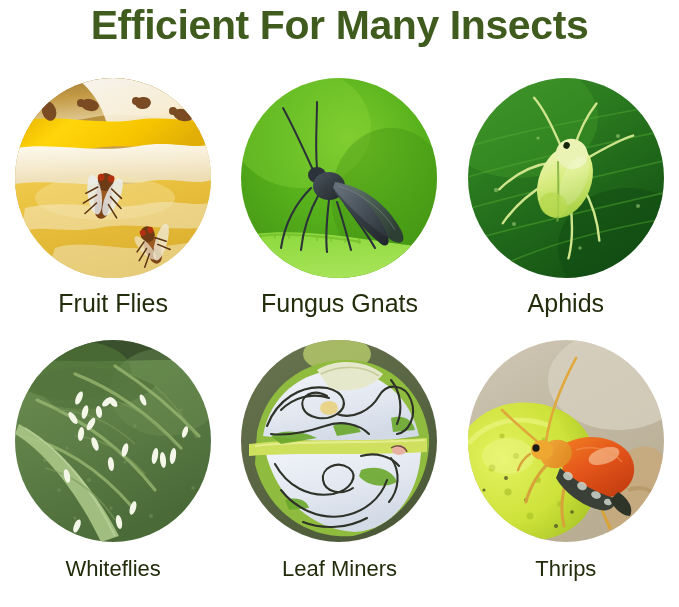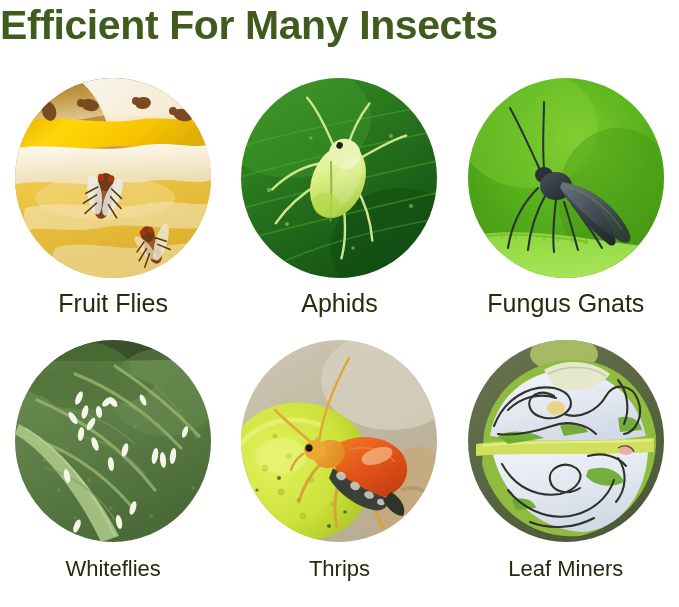--- a/index.html
+++ b/index.html
@@ -12,21 +12,21 @@
     height: 607px;
     position: relative;
     overflow: hidden;
     font-family: "Liberation Sans", sans-serif;
   }
   #page-title {
     position: absolute;
     top: 2px;
     left: 0;
     width: 679px;
-    text-align: left;
+    text-align: center;
     font-size: 41px;
     font-weight: bold;
     color: #3f5b1d;
     letter-spacing: -0.4px;
     line-height: 46px;
     white-space: nowrap;
   }
   .grid {
     position: absolute;
     top: 78px;
@@ -161,78 +161,20 @@
           </g>
         </svg>
       </div>
       <div class="caption">Fruit Flies</div>
     </div>
 
     <div class="cell">
       <div class="thumb">
         <svg viewBox="0 0 196 200" preserveAspectRatio="none" aria-hidden="true">
           <defs>
-            <linearGradient id="apBg" x1="0" y1="0" x2="0.6" y2="1">
-              <stop offset="0" stop-color="#3c8f28"></stop>
-              <stop offset="0.4" stop-color="#2a7a1f"></stop>
-              <stop offset="1" stop-color="#155214"></stop>
-            </linearGradient>
-            <linearGradient id="apBody" x1="0.2" y1="0" x2="0.8" y2="1">
-              <stop offset="0" stop-color="#f2f7c2"></stop>
-              <stop offset="0.45" stop-color="#d8ec7e"></stop>
-              <stop offset="1" stop-color="#9fcc3c"></stop>
-            </linearGradient>
-          </defs>
-          <rect x="0" y="0" width="196" height="200" fill="url(#apBg)"></rect>
-          <ellipse cx="50" cy="40" rx="80" ry="60" fill="#48a32c" opacity="0.35"></ellipse>
-          <ellipse cx="160" cy="170" rx="70" ry="60" fill="#0f4a12" opacity="0.5"></ellipse>
-          <g stroke="#55ad33" stroke-width="1.6" opacity="0.45" fill="none">
-            <path d="M-4 70 C40 56 100 44 200 26"></path>
-            <path d="M-4 100 C44 86 104 72 200 52"></path>
-            <path d="M-4 132 C44 118 104 104 200 82"></path>
-            <path d="M-4 164 C44 150 104 136 200 114"></path>
-            <path d="M10 200 C50 176 110 156 200 140"></path>
-          </g>
-          <g fill="#b8e08a" opacity="0.5">
-            <circle cx="28" cy="112" r="2.2"></circle>
-              <circle cx="46" cy="146" r="2"></circle>
-            <circle cx="150" cy="58" r="2"></circle>
-              <circle cx="112" cy="170" r="1.8"></circle>
-            <circle cx="70" cy="60" r="1.6"></circle>
-              <circle cx="170" cy="128" r="2"></circle>
-          </g>
-
-          <g transform="translate(100,96) rotate(22)">
-
-            <g stroke="#cfe58c" stroke-width="2.4" fill="none" stroke-linecap="round">
-              <path d="M-16 -22 C-34 -40 -48 -52 -60 -58"></path>
-              <path d="M-4 -26 C-6 -48 -4 -62 0 -76"></path>
-              <path d="M12 -22 C26 -40 36 -52 46 -60"></path>
-              <path d="M-20 -4 C-38 6 -50 22 -58 40"></path>
-              <path d="M-16 16 C-30 34 -38 52 -42 70"></path>
-              <path d="M18 6 C34 18 46 34 54 50"></path>
-              <path d="M14 28 C24 46 30 62 32 78"></path>
-            </g>
-
-            <ellipse cx="0" cy="8" rx="26" ry="38" fill="url(#apBody)"></ellipse>
-            <ellipse cx="-4" cy="-20" rx="16" ry="15" fill="#eaf3b4"></ellipse>
-            <ellipse cx="-12" cy="-26" rx="3.2" ry="3.4" fill="#16240a"></ellipse>
-            <path d="M-14 -8 C-4 16 4 34 8 48" stroke="#7cae3a" stroke-width="2" fill="none" opacity="0.8"></path>
-            <ellipse cx="8" cy="4" rx="12" ry="26" fill="#ffffff" opacity="0.16"></ellipse>
-            <ellipse cx="-2" cy="34" rx="14" ry="12" fill="#b7d94e" opacity="0.7"></ellipse>
-          </g>
-        </svg>
-      </div>
-      <div class="caption">Aphids</div>
-    </div>
-
-    <div class="cell">
-      <div class="thumb">
-        <svg viewBox="0 0 196 200" preserveAspectRatio="none" aria-hidden="true">
-          <defs>
             <radialGradient id="fgBg" cx="0.55" cy="0.3" r="0.85">
               <stop offset="0" stop-color="#7cc92c"></stop>
               <stop offset="0.45" stop-color="#57b11c"></stop>
               <stop offset="1" stop-color="#3f9112"></stop>
             </radialGradient>
             <linearGradient id="fgLeaf" x1="0" y1="0" x2="0.3" y2="1">
               <stop offset="0" stop-color="#8cd83c"></stop>
               <stop offset="1" stop-color="#a6e357"></stop>
             </linearGradient>
             <linearGradient id="fgBody" x1="0" y1="0" x2="1" y2="1">
@@ -279,20 +221,78 @@
             <ellipse cx="88" cy="108" rx="16" ry="14" fill="url(#fgBody)"></ellipse>
 
             <path d="M96 104 C118 112 136 132 146 156 C150 166 146 170 140 166 C122 152 104 128 94 114 Z" fill="url(#fgBody)"></path>
 
             <path d="M94 104 C122 108 146 126 160 152 C166 164 160 168 150 162 C124 146 104 124 92 110 Z" fill="url(#fgWing)" opacity="0.92"></path>
             <path d="M98 108 C122 116 142 132 154 152" stroke="#8a949c" stroke-width="1" fill="none" opacity="0.5"></path>
           </g>
         </svg>
       </div>
       <div class="caption">Fungus Gnats</div>
+    </div>
+
+    <div class="cell">
+      <div class="thumb">
+        <svg viewBox="0 0 196 200" preserveAspectRatio="none" aria-hidden="true">
+          <defs>
+            <linearGradient id="apBg" x1="0" y1="0" x2="0.6" y2="1">
+              <stop offset="0" stop-color="#3c8f28"></stop>
+              <stop offset="0.4" stop-color="#2a7a1f"></stop>
+              <stop offset="1" stop-color="#155214"></stop>
+            </linearGradient>
+            <linearGradient id="apBody" x1="0.2" y1="0" x2="0.8" y2="1">
+              <stop offset="0" stop-color="#f2f7c2"></stop>
+              <stop offset="0.45" stop-color="#d8ec7e"></stop>
+              <stop offset="1" stop-color="#9fcc3c"></stop>
+            </linearGradient>
+          </defs>
+          <rect x="0" y="0" width="196" height="200" fill="url(#apBg)"></rect>
+          <ellipse cx="50" cy="40" rx="80" ry="60" fill="#48a32c" opacity="0.35"></ellipse>
+          <ellipse cx="160" cy="170" rx="70" ry="60" fill="#0f4a12" opacity="0.5"></ellipse>
+          <g stroke="#55ad33" stroke-width="1.6" opacity="0.45" fill="none">
+            <path d="M-4 70 C40 56 100 44 200 26"></path>
+            <path d="M-4 100 C44 86 104 72 200 52"></path>
+            <path d="M-4 132 C44 118 104 104 200 82"></path>
+            <path d="M-4 164 C44 150 104 136 200 114"></path>
+            <path d="M10 200 C50 176 110 156 200 140"></path>
+          </g>
+          <g fill="#b8e08a" opacity="0.5">
+            <circle cx="28" cy="112" r="2.2"></circle>
+              <circle cx="46" cy="146" r="2"></circle>
+            <circle cx="150" cy="58" r="2"></circle>
+              <circle cx="112" cy="170" r="1.8"></circle>
+            <circle cx="70" cy="60" r="1.6"></circle>
+              <circle cx="170" cy="128" r="2"></circle>
+          </g>
+
+          <g transform="translate(100,96) rotate(22)">
+
+            <g stroke="#cfe58c" stroke-width="2.4" fill="none" stroke-linecap="round">
+              <path d="M-16 -22 C-34 -40 -48 -52 -60 -58"></path>
+              <path d="M-4 -26 C-6 -48 -4 -62 0 -76"></path>
+              <path d="M12 -22 C26 -40 36 -52 46 -60"></path>
+              <path d="M-20 -4 C-38 6 -50 22 -58 40"></path>
+              <path d="M-16 16 C-30 34 -38 52 -42 70"></path>
+              <path d="M18 6 C34 18 46 34 54 50"></path>
+              <path d="M14 28 C24 46 30 62 32 78"></path>
+            </g>
+
+            <ellipse cx="0" cy="8" rx="26" ry="38" fill="url(#apBody)"></ellipse>
+            <ellipse cx="-4" cy="-20" rx="16" ry="15" fill="#eaf3b4"></ellipse>
+            <ellipse cx="-12" cy="-26" rx="3.2" ry="3.4" fill="#16240a"></ellipse>
+            <path d="M-14 -8 C-4 16 4 34 8 48" stroke="#7cae3a" stroke-width="2" fill="none" opacity="0.8"></path>
+            <ellipse cx="8" cy="4" rx="12" ry="26" fill="#ffffff" opacity="0.16"></ellipse>
+            <ellipse cx="-2" cy="34" rx="14" ry="12" fill="#b7d94e" opacity="0.7"></ellipse>
+          </g>
+        </svg>
+      </div>
+      <div class="caption">Aphids</div>
     </div>
 
   </div>
 
   <div class="row row2">
 
     <div class="cell">
       <div class="thumb">
         <svg viewBox="0 0 196 202" preserveAspectRatio="none" aria-hidden="true">
           <defs>
@@ -366,20 +366,77 @@
           </g>
         </svg>
       </div>
       <div class="caption">Whiteflies</div>
     </div>
 
     <div class="cell">
       <div class="thumb">
         <svg viewBox="0 0 196 202" preserveAspectRatio="none" aria-hidden="true">
           <defs>
+            <linearGradient id="lmBg" x1="0" y1="0" x2="0.6" y2="1">
+              <stop offset="0" stop-color="#6a7550"></stop>
+              <stop offset="1" stop-color="#4c5a39"></stop>
+            </linearGradient>
+            <linearGradient id="lmMine" x1="0" y1="0" x2="0.4" y2="1">
+              <stop offset="0" stop-color="#f2f4fa"></stop>
+              <stop offset="0.6" stop-color="#e2e7f0"></stop>
+              <stop offset="1" stop-color="#d2dae6"></stop>
+            </linearGradient>
+          </defs>
+          <rect x="0" y="0" width="196" height="202" fill="url(#lmBg)"></rect>
+          <ellipse cx="96" cy="14" rx="34" ry="18" fill="#b8cc6a" opacity="0.8"></ellipse>
+
+          <path d="M16 92 C26 44 66 18 110 20 C150 22 182 52 188 96 C190 140 162 184 112 196 C62 200 24 166 14 124 Z" fill="#8fbb3e"></path>
+
+          <path d="M22 96 C28 56 62 28 104 30 C140 32 170 58 178 96 L120 104 L60 100 Z" fill="url(#lmMine)"></path>
+          <path d="M24 110 C34 156 70 190 114 192 C152 190 178 154 180 112 L110 104 Z" fill="url(#lmMine)"></path>
+
+          <path d="M8 104 C54 98 110 102 186 98 L186 112 C110 116 54 112 8 116 Z" fill="#cfe05e"></path>
+          <path d="M14 106 C56 100 112 104 184 100" stroke="#e8f09a" stroke-width="2" fill="none" opacity="0.8"></path>
+
+          <g fill="#6aa82c" opacity="0.9">
+            <path d="M30 96 C44 88 64 92 76 98 L40 104 Z"></path>
+            <path d="M92 86 C104 80 116 84 120 92 L96 96 Z"></path>
+            <path d="M150 78 C162 74 172 80 174 90 L152 92 Z"></path>
+            <path d="M120 130 C136 124 152 130 156 142 C140 150 124 144 118 136 Z"></path>
+            <path d="M44 160 C56 156 66 160 68 168 L48 170 Z"></path>
+          </g>
+
+          <path d="M76 30 C96 18 124 20 142 34 C132 48 108 54 88 48 Z" fill="#e6e8cc"></path>
+          <path d="M80 34 C100 24 124 26 138 36" stroke="#c8cc9c" stroke-width="1.6" fill="none"></path>
+
+          <g stroke="#2e3228" stroke-width="2.1" fill="none" stroke-linecap="round">
+            <path d="M26 86 C36 60 60 44 86 48 C104 52 108 66 96 74 C84 82 66 78 62 68 C58 56 72 48 86 56"></path>
+            <path d="M96 74 C112 80 130 70 138 56 C146 42 164 44 170 60 C176 76 168 92 156 94"></path>
+            <path d="M30 94 C46 96 66 92 84 86 C100 80 118 84 128 94"></path>
+            <path d="M40 70 C52 58 70 52 88 58"></path>
+            <path d="M150 40 C160 52 162 70 156 84"></path>
+            <path d="M34 124 C46 146 68 158 92 154 C110 150 118 136 108 128 C96 120 80 128 82 140 C84 152 100 156 112 148"></path>
+            <path d="M40 150 C54 168 78 180 102 176 C124 172 140 158 146 140"></path>
+            <path d="M62 182 C82 190 108 188 126 178"></path>
+            <path d="M150 118 C160 132 158 150 148 162"></path>
+            <path d="M120 116 C134 112 150 116 158 126"></path>
+          </g>
+
+          <ellipse cx="88" cy="68" rx="9" ry="7" fill="#e8d48a"></ellipse>
+          <ellipse cx="158" cy="110" rx="7" ry="5" fill="#e8b0a0"></ellipse>
+          <path d="M150 108 C156 104 164 106 166 112" stroke="#6a4a38" stroke-width="1.4" fill="none"></path>
+        </svg>
+      </div>
+      <div class="caption">Leaf Miners</div>
+    </div>
+
+    <div class="cell">
+      <div class="thumb">
+        <svg viewBox="0 0 196 202" preserveAspectRatio="none" aria-hidden="true">
+          <defs>
             <linearGradient id="thBg" x1="0" y1="0" x2="0.5" y2="1">
               <stop offset="0" stop-color="#cfc7b4"></stop>
               <stop offset="0.5" stop-color="#c2b9a4"></stop>
               <stop offset="1" stop-color="#b9ad93"></stop>
             </linearGradient>
             <radialGradient id="thBud" cx="0.3" cy="0.4" r="0.8">
               <stop offset="0" stop-color="#e4f260"></stop>
               <stop offset="0.6" stop-color="#cde23a"></stop>
               <stop offset="1" stop-color="#a8c426"></stop>
             </radialGradient>
@@ -453,71 +510,14 @@
             <ellipse cx="68" cy="108" rx="3.6" ry="3.8" fill="#1a1a14"></ellipse>
             <path d="M62 114 C56 118 52 124 50 130" stroke="#d8a23a" stroke-width="2.4" fill="none" stroke-linecap="round"></path>
 
             <path d="M150 152 C160 158 166 168 162 176 C154 176 146 168 142 160 Z" fill="#2e3428"></path>
           </g>
         </svg>
       </div>
       <div class="caption">Thrips</div>
     </div>
 
-    <div class="cell">
-      <div class="thumb">
-        <svg viewBox="0 0 196 202" preserveAspectRatio="none" aria-hidden="true">
-          <defs>
-            <linearGradient id="lmBg" x1="0" y1="0" x2="0.6" y2="1">
-              <stop offset="0" stop-color="#6a7550"></stop>
-              <stop offset="1" stop-color="#4c5a39"></stop>
-            </linearGradient>
-            <linearGradient id="lmMine" x1="0" y1="0" x2="0.4" y2="1">
-              <stop offset="0" stop-color="#f2f4fa"></stop>
-              <stop offset="0.6" stop-color="#e2e7f0"></stop>
-              <stop offset="1" stop-color="#d2dae6"></stop>
-            </linearGradient>
-          </defs>
-          <rect x="0" y="0" width="196" height="202" fill="url(#lmBg)"></rect>
-          <ellipse cx="96" cy="14" rx="34" ry="18" fill="#b8cc6a" opacity="0.8"></ellipse>
-
-          <path d="M16 92 C26 44 66 18 110 20 C150 22 182 52 188 96 C190 140 162 184 112 196 C62 200 24 166 14 124 Z" fill="#8fbb3e"></path>
-
-          <path d="M22 96 C28 56 62 28 104 30 C140 32 170 58 178 96 L120 104 L60 100 Z" fill="url(#lmMine)"></path>
-          <path d="M24 110 C34 156 70 190 114 192 C152 190 178 154 180 112 L110 104 Z" fill="url(#lmMine)"></path>
-
-          <path d="M8 104 C54 98 110 102 186 98 L186 112 C110 116 54 112 8 116 Z" fill="#cfe05e"></path>
-          <path d="M14 106 C56 100 112 104 184 100" stroke="#e8f09a" stroke-width="2" fill="none" opacity="0.8"></path>
-
-          <g fill="#6aa82c" opacity="0.9">
-            <path d="M30 96 C44 88 64 92 76 98 L40 104 Z"></path>
-            <path d="M92 86 C104 80 116 84 120 92 L96 96 Z"></path>
-            <path d="M150 78 C162 74 172 80 174 90 L152 92 Z"></path>
-            <path d="M120 130 C136 124 152 130 156 142 C140 150 124 144 118 136 Z"></path>
-            <path d="M44 160 C56 156 66 160 68 168 L48 170 Z"></path>
-          </g>
-
-          <path d="M76 30 C96 18 124 20 142 34 C132 48 108 54 88 48 Z" fill="#e6e8cc"></path>
-          <path d="M80 34 C100 24 124 26 138 36" stroke="#c8cc9c" stroke-width="1.6" fill="none"></path>
-
-          <g stroke="#2e3228" stroke-width="2.1" fill="none" stroke-linecap="round">
-            <path d="M26 86 C36 60 60 44 86 48 C104 52 108 66 96 74 C84 82 66 78 62 68 C58 56 72 48 86 56"></path>
-            <path d="M96 74 C112 80 130 70 138 56 C146 42 164 44 170 60 C176 76 168 92 156 94"></path>
-            <path d="M30 94 C46 96 66 92 84 86 C100 80 118 84 128 94"></path>
-            <path d="M40 70 C52 58 70 52 88 58"></path>
-            <path d="M150 40 C160 52 162 70 156 84"></path>
-            <path d="M34 124 C46 146 68 158 92 154 C110 150 118 136 108 128 C96 120 80 128 82 140 C84 152 100 156 112 148"></path>
-            <path d="M40 150 C54 168 78 180 102 176 C124 172 140 158 146 140"></path>
-            <path d="M62 182 C82 190 108 188 126 178"></path>
-            <path d="M150 118 C160 132 158 150 148 162"></path>
-            <path d="M120 116 C134 112 150 116 158 126"></path>
-          </g>
-
-          <ellipse cx="88" cy="68" rx="9" ry="7" fill="#e8d48a"></ellipse>
-          <ellipse cx="158" cy="110" rx="7" ry="5" fill="#e8b0a0"></ellipse>
-          <path d="M150 108 C156 104 164 106 166 112" stroke="#6a4a38" stroke-width="1.4" fill="none"></path>
-        </svg>
-      </div>
-      <div class="caption">Leaf Miners</div>
-    </div>
-
   </div>
 </div>
 
 </body></html>

